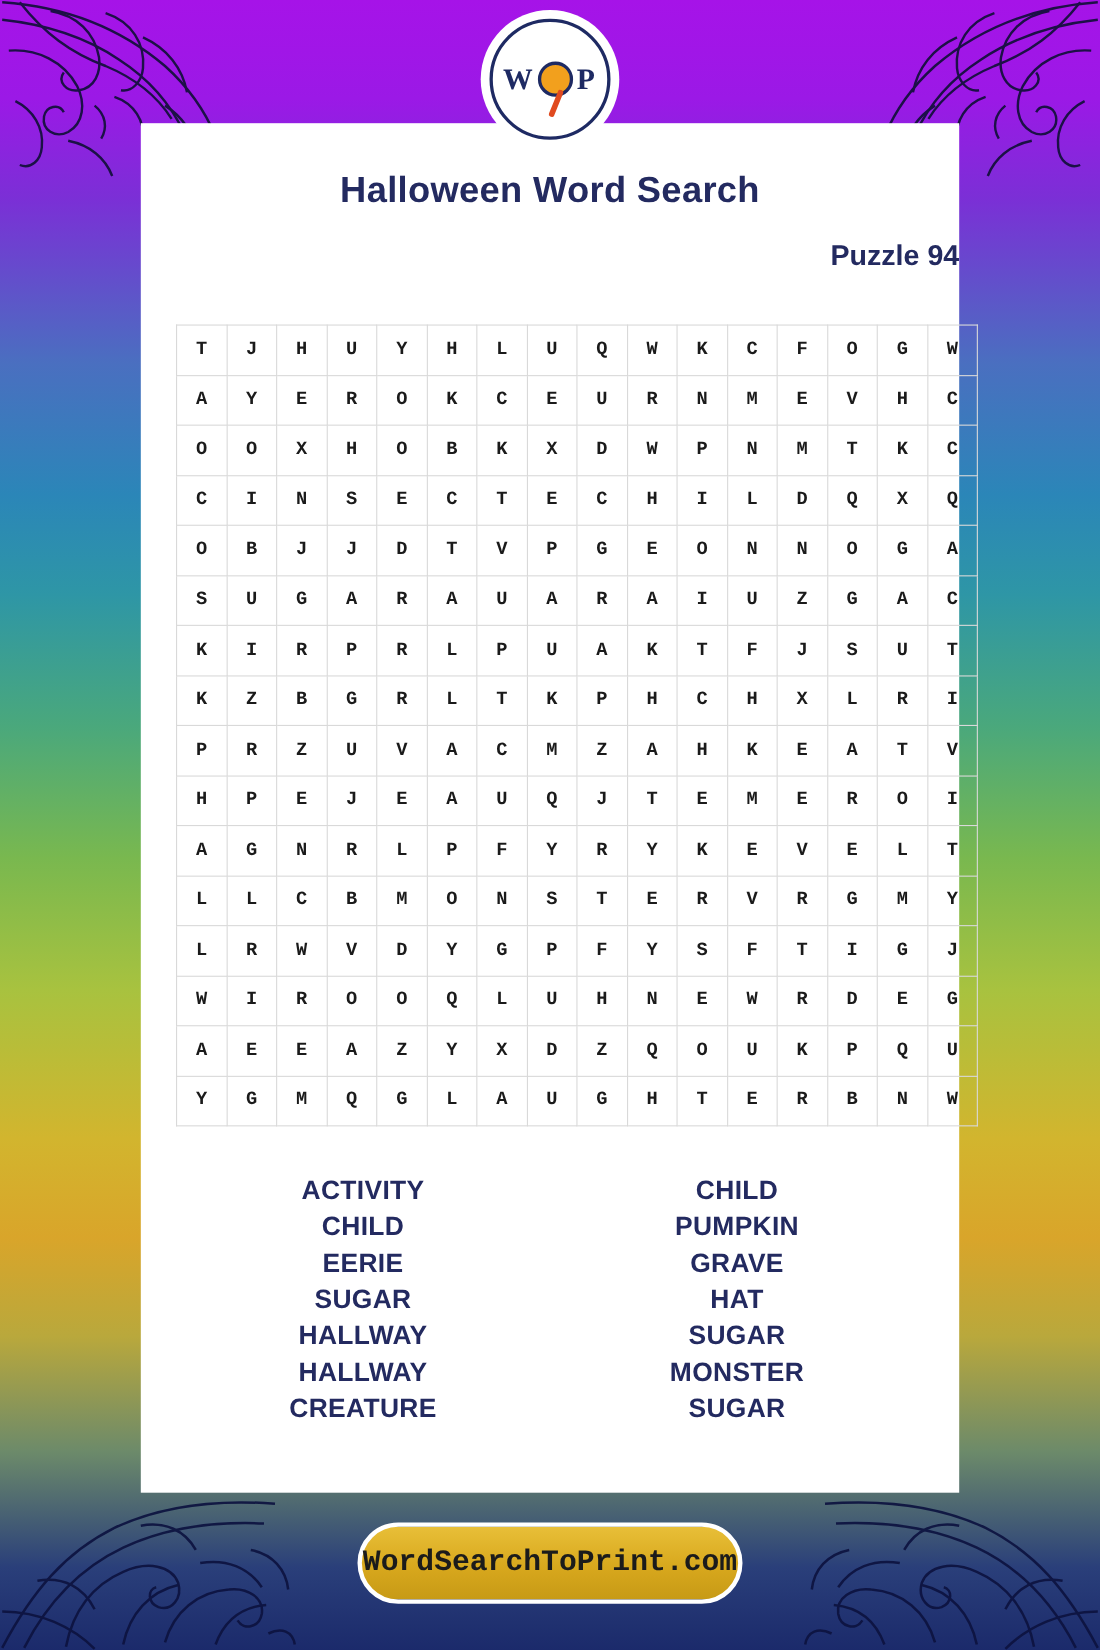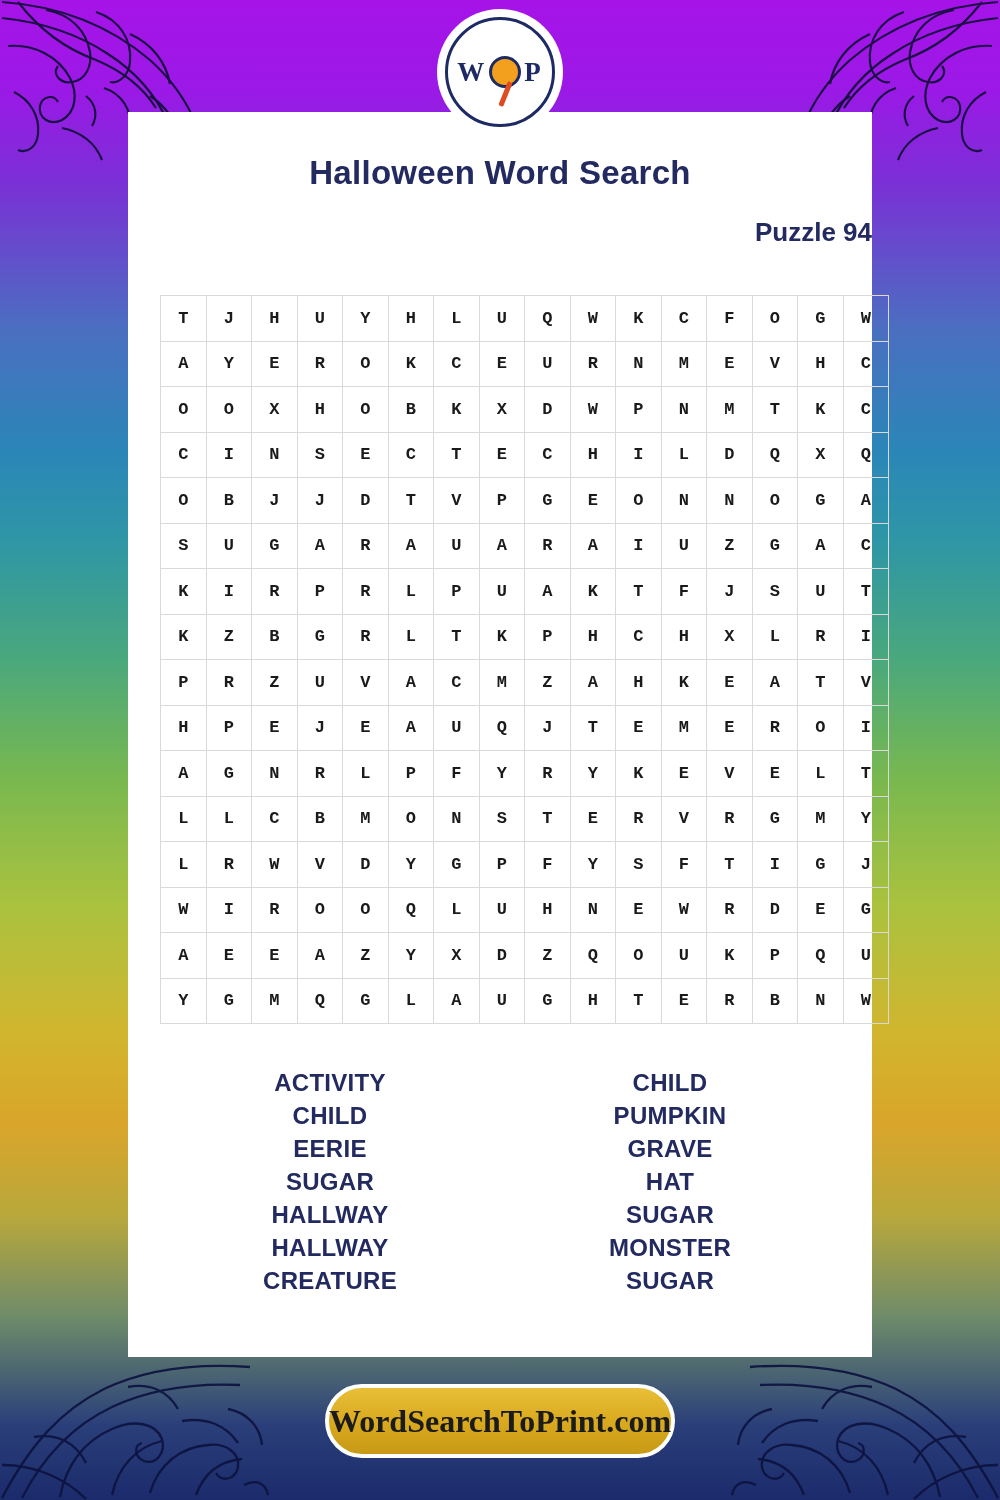--- a/index.html
+++ b/index.html
@@ -182,23 +182,23 @@
     border-radius: 37px;
     background: linear-gradient(180deg, #e8bf38 0%, #d8a81d 55%, #c79a16 100%);
     border: 4px solid #ffffff;
     display: flex;
     align-items: center;
     justify-content: center;
     z-index: 6;
     box-sizing: border-box;
   }
   #footer-pill span {
-    font-family: Liberation Serif, serif;
+    font-family: Liberation Mono, monospace;
     font-weight: bold;
-    font-size: 32px;
+    font-size: 27px;
     color: #1b1b1b;
   }
 </style>
 </head>
 <body>
 
 <div id="page">
 
   <div class="corner c-tl">
     <svg viewBox="0 0 230 170" xmlns="http://www.w3.org/2000/svg">

